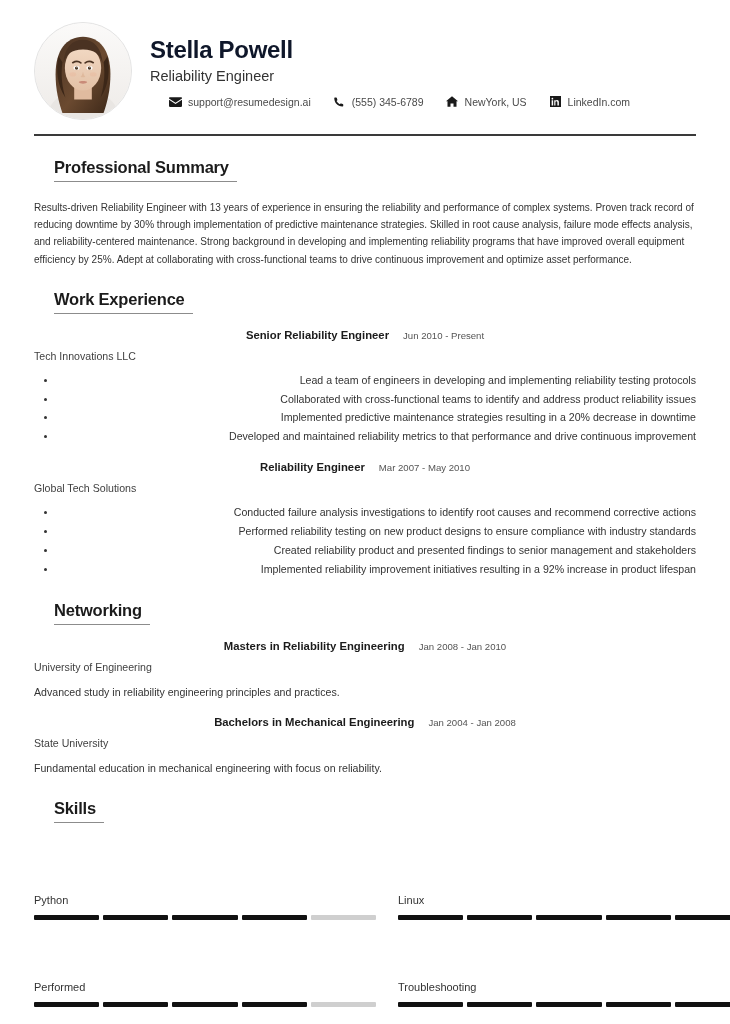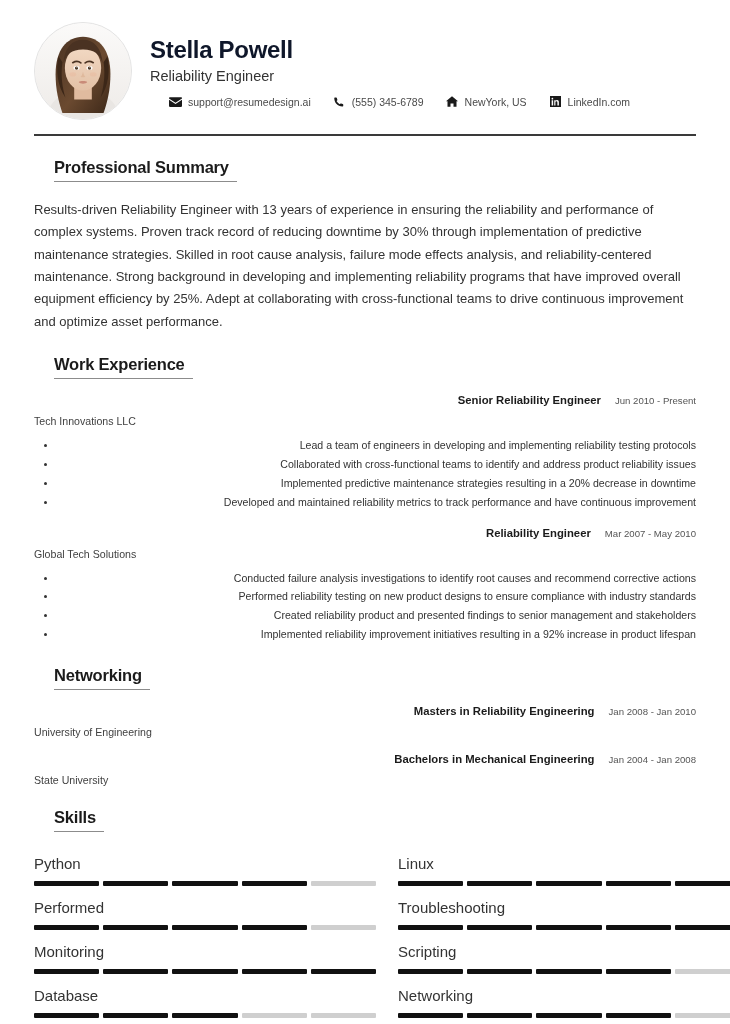--- a/index.html
+++ b/index.html
@@ -91,32 +91,32 @@
     color: #1b1b1b;
     letter-spacing: -0.2px;
     padding-bottom: 4px;
     border-bottom: 1.5px solid #8c8c8c;
     padding-right: 8px;
     margin-left: 20px;
   }
 
   .summary-text {
     margin-top: 17px;
-    font-size: 13px;
+    font-size: 10px;
     line-height: 1.72;
     color: #333333;
     text-align: left;
   }
 
   
   .entry { margin-top: 15px; }
   .entry-head {
     display: flex;
     align-items: baseline;
-    justify-content: flex-end;
+    justify-content: center;
     gap: 14px;
   }
   .entry-role {
     font-size: 11.3px;
     font-weight: bold;
     color: #1b1b1b;
   }
   .entry-date {
     font-size: 9.6px;
     color: #555555;
@@ -163,23 +163,24 @@
     display: grid;
     grid-template-columns: 342px 342px;
     column-gap: 22px;
     row-gap: 0px;
   }
   .skill {
     padding-top: 9px;
     padding-bottom: 4px;
   }
   .skill-name {
-    font-size: 15px;
+    font-size: 11px;
     color: #333333;
     margin-bottom: 9px;
+    margin-top: 48px;
   }
   .skill-bar {
     display: flex;
     gap: 4px;
     height: 5px;
   }
   .seg {
     flex: 1 1 0;
     height: 5px;
     background: #cfcfcf;
@@ -308,21 +309,21 @@
     <div class="entry">
       <div class="entry-head">
         <div class="entry-role">Senior Reliability Engineer</div>
         <div class="entry-date">Jun 2010 - Present</div>
       </div>
       <div class="entry-org">Tech Innovations LLC</div>
       <ul class="bullets">
         <li>Lead a team of engineers in developing and implementing reliability testing protocols</li>
         <li>Collaborated with cross-functional teams to identify and address product reliability issues</li>
         <li>Implemented predictive maintenance strategies resulting in a 20% decrease in downtime</li>
-        <li>Developed and maintained reliability metrics to track performance and have continuous improvement</li>
+        <li>Developed and maintained reliability metrics to that performance and drive continuous improvement</li>
       </ul>
     </div>
 
     <div class="entry">
       <div class="entry-head">
         <div class="entry-role">Reliability Engineer</div>
         <div class="entry-date">Mar 2007 - May 2010</div>
       </div>
       <div class="entry-org">Global Tech Solutions</div>
       <ul class="bullets">
@@ -336,28 +337,30 @@
 
   <div class="section">
     <div class="section-title">Networking</div>
 
     <div class="entry">
       <div class="entry-head">
         <div class="entry-role">Masters in Reliability Engineering</div>
         <div class="entry-date">Jan 2008 - Jan 2010</div>
       </div>
       <div class="entry-org">University of Engineering</div>
+      <div class="entry-desc">Advanced study in reliability engineering principles and practices.</div>
     </div>
 
     <div class="entry">
       <div class="entry-head">
         <div class="entry-role">Bachelors in Mechanical Engineering</div>
         <div class="entry-date">Jan 2004 - Jan 2008</div>
       </div>
       <div class="entry-org">State University</div>
+      <div class="entry-desc">Fundamental education in mechanical engineering with focus on reliability.</div>
     </div>
   </div>
 
   <div class="section">
     <div class="section-title">Skills</div>
     <div class="skills-grid" id="skills-grid">
         <div class="skill">
           <div class="skill-name">Python</div>
           <div class="skill-bar">
             <span class="seg on"></span>

